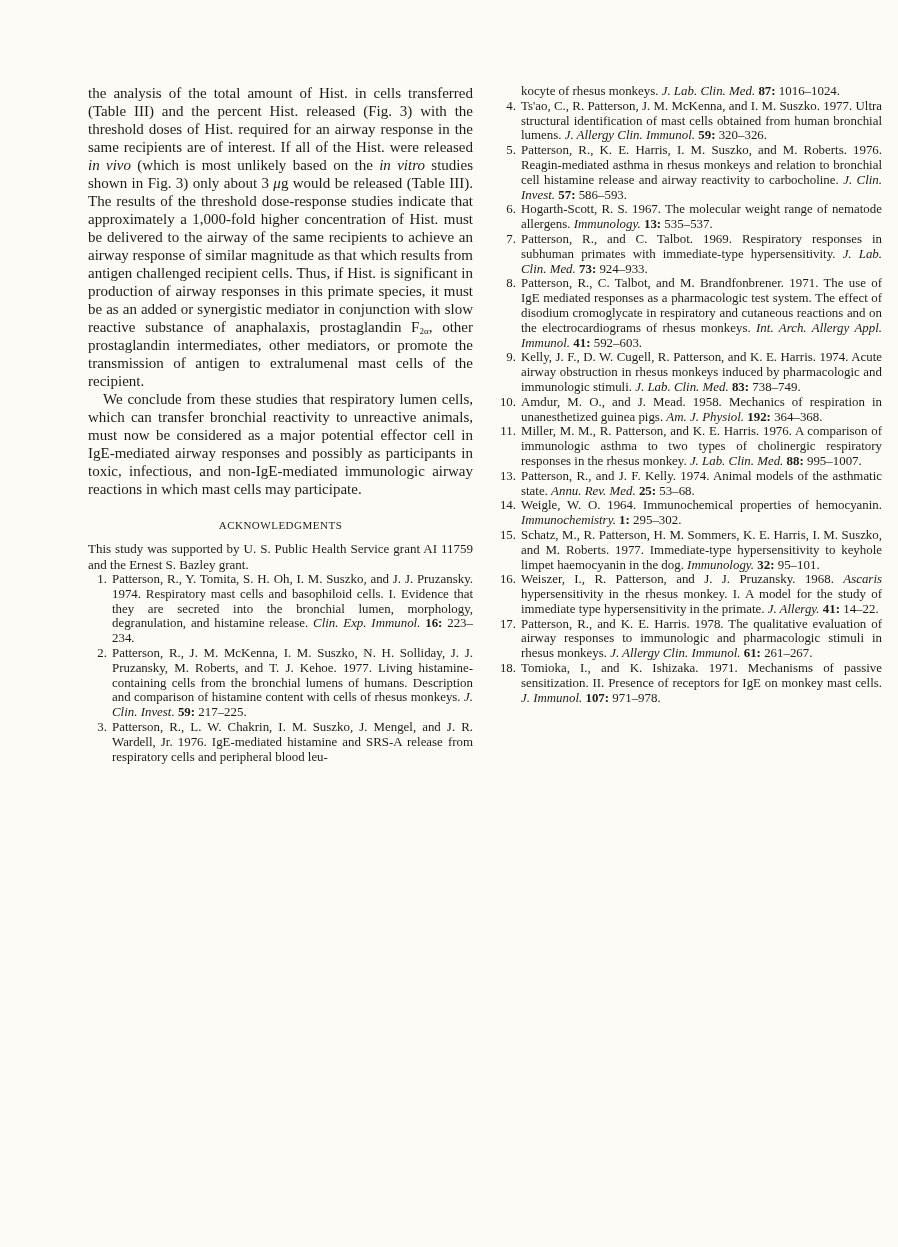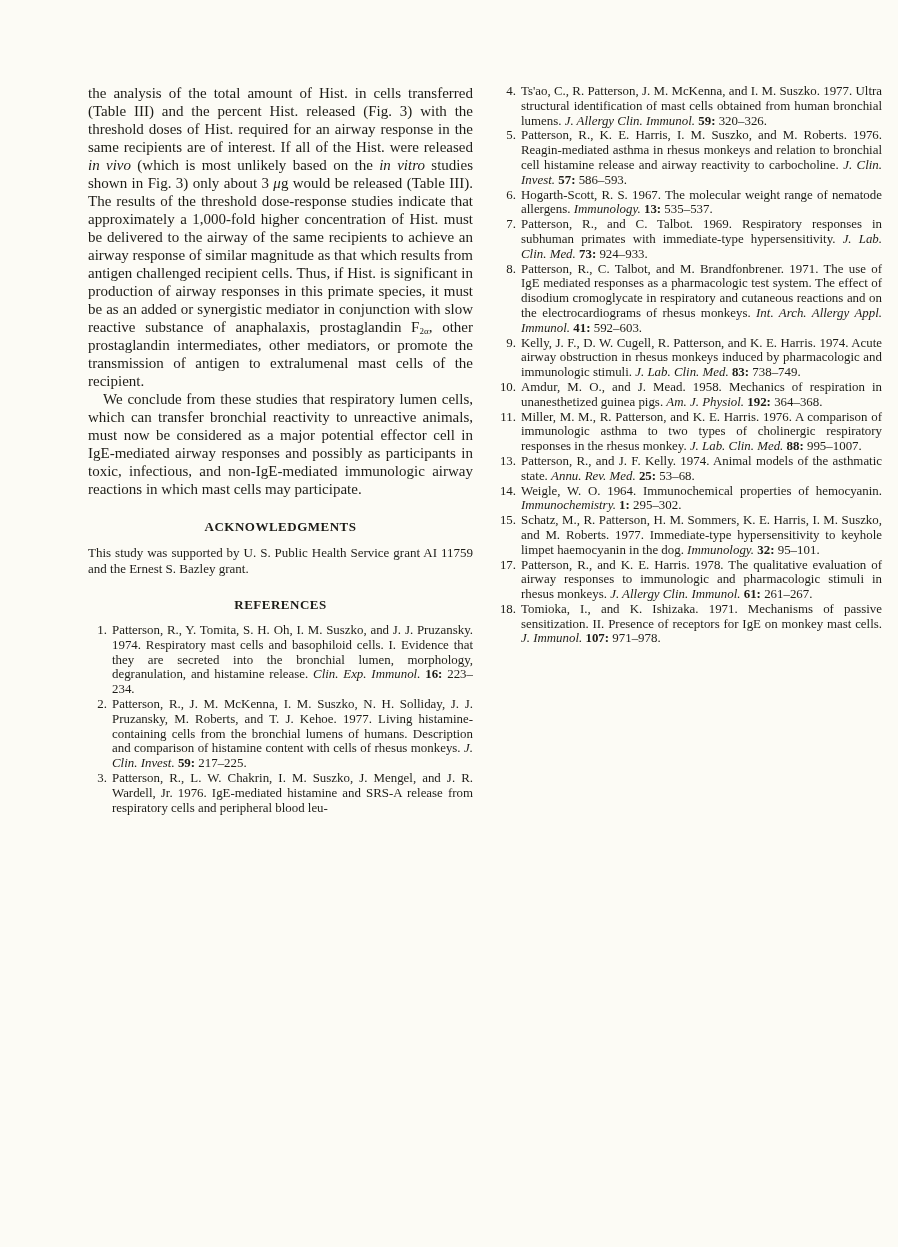--- a/index.html
+++ b/index.html
@@ -18,21 +18,21 @@
   .col { width: 385px; }
   .body-para {
     margin: 0;
     font-size: 15px; line-height: 18px;
     text-align: justify;
     hyphens: auto; -webkit-hyphens: auto;
   }
   .body-para.indent { text-indent: 15px; }
   .section-heading {
     margin: 21px 0 10px 0;
-    font-size: 13px; font-weight: bold;
+    font-size: 11px; font-weight: normal;
     letter-spacing: 0.5px;
     text-align: center;
   }
   .ack-text {
     margin: 0;
     font-size: 13px; line-height: 15.5px;
     text-align: justify;
     hyphens: auto; -webkit-hyphens: auto;
   }
   .refs { margin: 0; padding: 0; }
@@ -69,41 +69,42 @@
 <div class="page">
   <div class="columns">
 
     <div class="col">
       <p class="body-para">the analysis of the total amount of Hist. in cells transferred (Table III) and the percent Hist. released (Fig. 3) with the threshold doses of Hist. required for an airway response in the same recipients are of interest. If all of the Hist. were released <i>in vivo</i> (which is most unlikely based on the <i>in vitro</i> studies shown in Fig. 3) only about 3 <i>μ</i>g would be released (Table III). The results of the threshold dose-response studies indicate that approximately a 1,000-fold higher concentration of Hist. must be delivered to the airway of the same recipients to achieve an airway response of similar magnitude as that which results from antigen challenged recipient cells. Thus, if Hist. is significant in production of airway responses in this primate species, it must be as an added or synergistic mediator in conjunction with slow reactive substance of anaphalaxis, prostaglandin F<sub>2α</sub>, other prostaglandin intermediates, other mediators, or promote the transmission of antigen to extralumenal mast cells of the recipient.</p>
       <p class="body-para indent">We conclude from these studies that respiratory lumen cells, which can transfer bronchial reactivity to unreactive animals, must now be considered as a major potential effector cell in IgE-mediated airway responses and possibly as participants in toxic, infectious, and non-IgE-mediated immunologic airway reactions in which mast cells may participate.</p>
 
       <h2 class="section-heading">ACKNOWLEDGMENTS</h2>
       <p class="ack-text">This study was supported by U. S. Public Health Service grant AI 11759 and the Ernest S. Bazley grant.</p>
 
-      <h2 class="section-heading">REFERENCES</h2>
       <div class="refs">
           <div class="ref"><span class="ref-num">1.</span><span>Patterson, R., Y. Tomita, S. H. Oh, I. M. Suszko, and J. J. Pruzansky. 1974. Respiratory mast cells and basophiloid cells. I. Evidence that they are secreted into the bronchial lumen, morphology, degranulation, and histamine release. <i>Clin. Exp. Immunol.</i> <b>16:</b> 223–234.</span></div>
           <div class="ref"><span class="ref-num">2.</span><span>Patterson, R., J. M. McKenna, I. M. Suszko, N. H. Solliday, J. J. Pruzansky, M. Roberts, and T. J. Kehoe. 1977. Living histamine-containing cells from the bronchial lumens of humans. Description and comparison of histamine content with cells of rhesus monkeys. <i>J. Clin. Invest.</i> <b>59:</b> 217–225.</span></div>
           <div class="ref"><span class="ref-num">3.</span><span>Patterson, R., L. W. Chakrin, I. M. Suszko, J. Mengel, and J. R. Wardell, Jr. 1976. IgE-mediated histamine and SRS-A release from respiratory cells and peripheral blood leu-</span></div>
         </div>
     </div>
 
     <div class="col">
+      <p class="ref-cont">kocyte of rhesus monkeys. <i>J. Lab. Clin. Med.</i> <b>87:</b> 1016–1024.</p>
       <div class="refs">
           <div class="ref"><span class="ref-num">4.</span><span>Ts'ao, C., R. Patterson, J. M. McKenna, and I. M. Suszko. 1977. Ultra structural identification of mast cells obtained from human bronchial lumens. <i>J. Allergy Clin. Immunol.</i> <b>59:</b> 320–326.</span></div>
           <div class="ref"><span class="ref-num">5.</span><span>Patterson, R., K. E. Harris, I. M. Suszko, and M. Roberts. 1976. Reagin-mediated asthma in rhesus monkeys and relation to bronchial cell histamine release and airway reactivity to carbocholine. <i>J. Clin. Invest.</i> <b>57:</b> 586–593.</span></div>
           <div class="ref"><span class="ref-num">6.</span><span>Hogarth-Scott, R. S. 1967. The molecular weight range of nematode allergens. <i>Immunology.</i> <b>13:</b> 535–537.</span></div>
           <div class="ref"><span class="ref-num">7.</span><span>Patterson, R., and C. Talbot. 1969. Respiratory responses in subhuman primates with immediate-type hypersensitivity. <i>J. Lab. Clin. Med.</i> <b>73:</b> 924–933.</span></div>
           <div class="ref"><span class="ref-num">8.</span><span>Patterson, R., C. Talbot, and M. Brandfonbrener. 1971. The use of IgE mediated responses as a pharmacologic test system. The effect of disodium cromoglycate in respiratory and cutaneous reactions and on the electrocardiograms of rhesus monkeys. <i>Int. Arch. Allergy Appl. Immunol.</i> <b>41:</b> 592–603.</span></div>
           <div class="ref"><span class="ref-num">9.</span><span>Kelly, J. F., D. W. Cugell, R. Patterson, and K. E. Harris. 1974. Acute airway obstruction in rhesus monkeys induced by pharmacologic and immunologic stimuli. <i>J. Lab. Clin. Med.</i> <b>83:</b> 738–749.</span></div>
           <div class="ref"><span class="ref-num">10.</span><span>Amdur, M. O., and J. Mead. 1958. Mechanics of respiration in unanesthetized guinea pigs. <i>Am. J. Physiol.</i> <b>192:</b> 364–368.</span></div>
           <div class="ref"><span class="ref-num">11.</span><span>Miller, M. M., R. Patterson, and K. E. Harris. 1976. A comparison of immunologic asthma to two types of cholinergic respiratory responses in the rhesus monkey. <i>J. Lab. Clin. Med.</i> <b>88:</b> 995–1007.</span></div>
           <div class="ref"><span class="ref-num">13.</span><span>Patterson, R., and J. F. Kelly. 1974. Animal models of the asthmatic state. <i>Annu. Rev. Med.</i> <b>25:</b> 53–68.</span></div>
           <div class="ref"><span class="ref-num">14.</span><span>Weigle, W. O. 1964. Immunochemical properties of hemocyanin. <i>Immunochemistry.</i> <b>1:</b> 295–302.</span></div>
           <div class="ref"><span class="ref-num">15.</span><span>Schatz, M., R. Patterson, H. M. Sommers, K. E. Harris, I. M. Suszko, and M. Roberts. 1977. Immediate-type hypersensitivity to keyhole limpet haemocyanin in the dog. <i>Immunology.</i> <b>32:</b> 95–101.</span></div>
+          <div class="ref"><span class="ref-num">16.</span><span>Weiszer, I., R. Patterson, and J. J. Pruzansky. 1968. <i>Ascaris</i> hypersensitivity in the rhesus monkey. I. A model for the study of immediate type hypersensitivity in the primate. <i>J. Allergy.</i> <b>41:</b> 14–22.</span></div>
           <div class="ref"><span class="ref-num">17.</span><span>Patterson, R., and K. E. Harris. 1978. The qualitative evaluation of airway responses to immunologic and pharmacologic stimuli in rhesus monkeys. <i>J. Allergy Clin. Immunol.</i> <b>61:</b> 261–267.</span></div>
           <div class="ref"><span class="ref-num">18.</span><span>Tomioka, I., and K. Ishizaka. 1971. Mechanisms of passive sensitization. II. Presence of receptors for IgE on monkey mast cells. <i>J. Immunol.</i> <b>107:</b> 971–978.</span></div>
         </div>
     </div>
 
   </div>
 
   <div class="footer">
     <span class="page-num">524</span>
     <span class="running-authors">R. Patterson, I. M. Suszko, and K. E. Harris</span>

